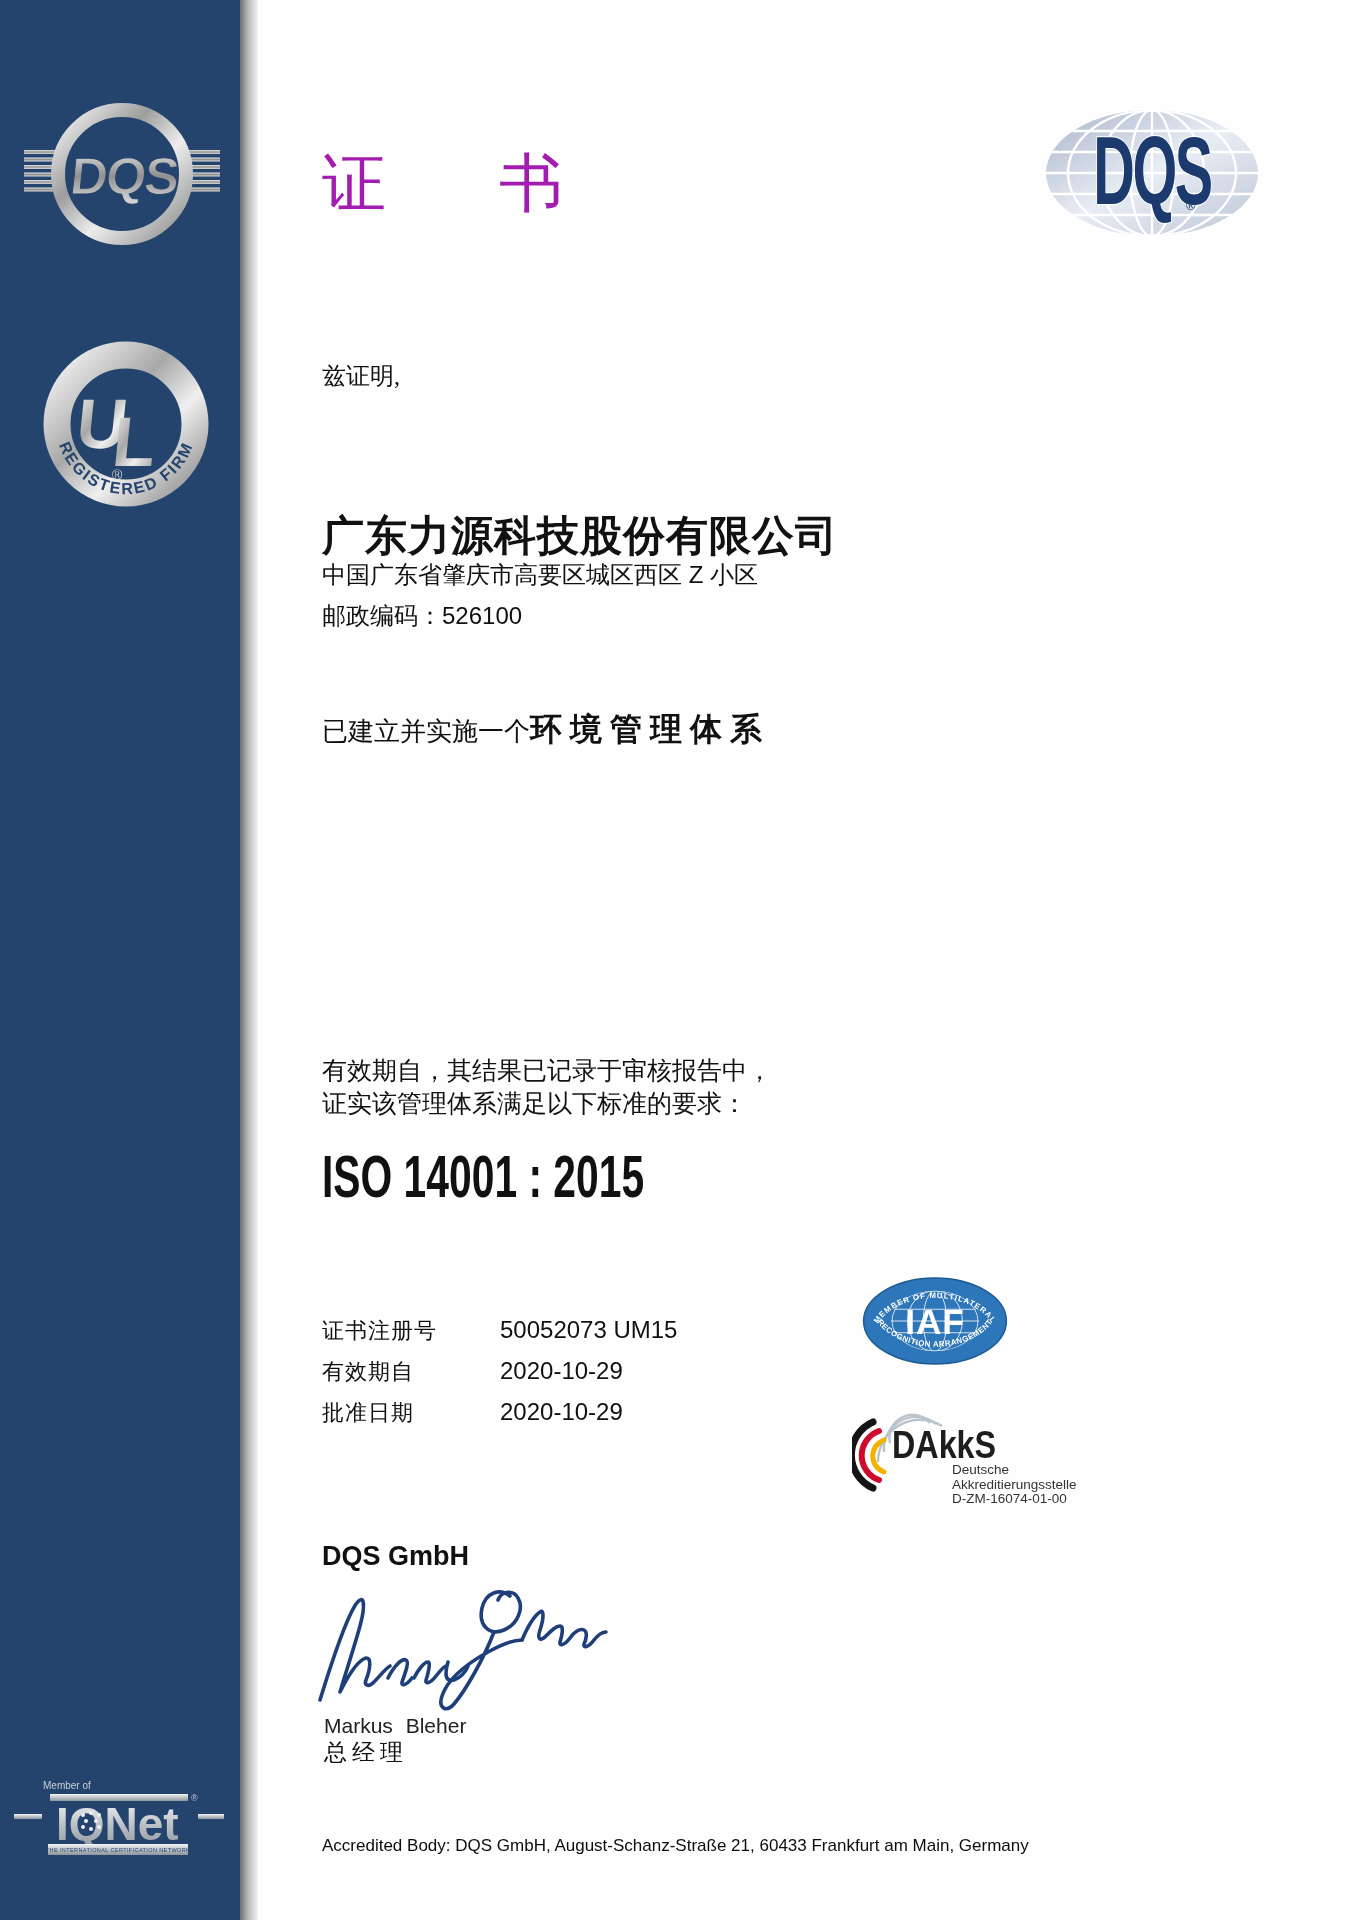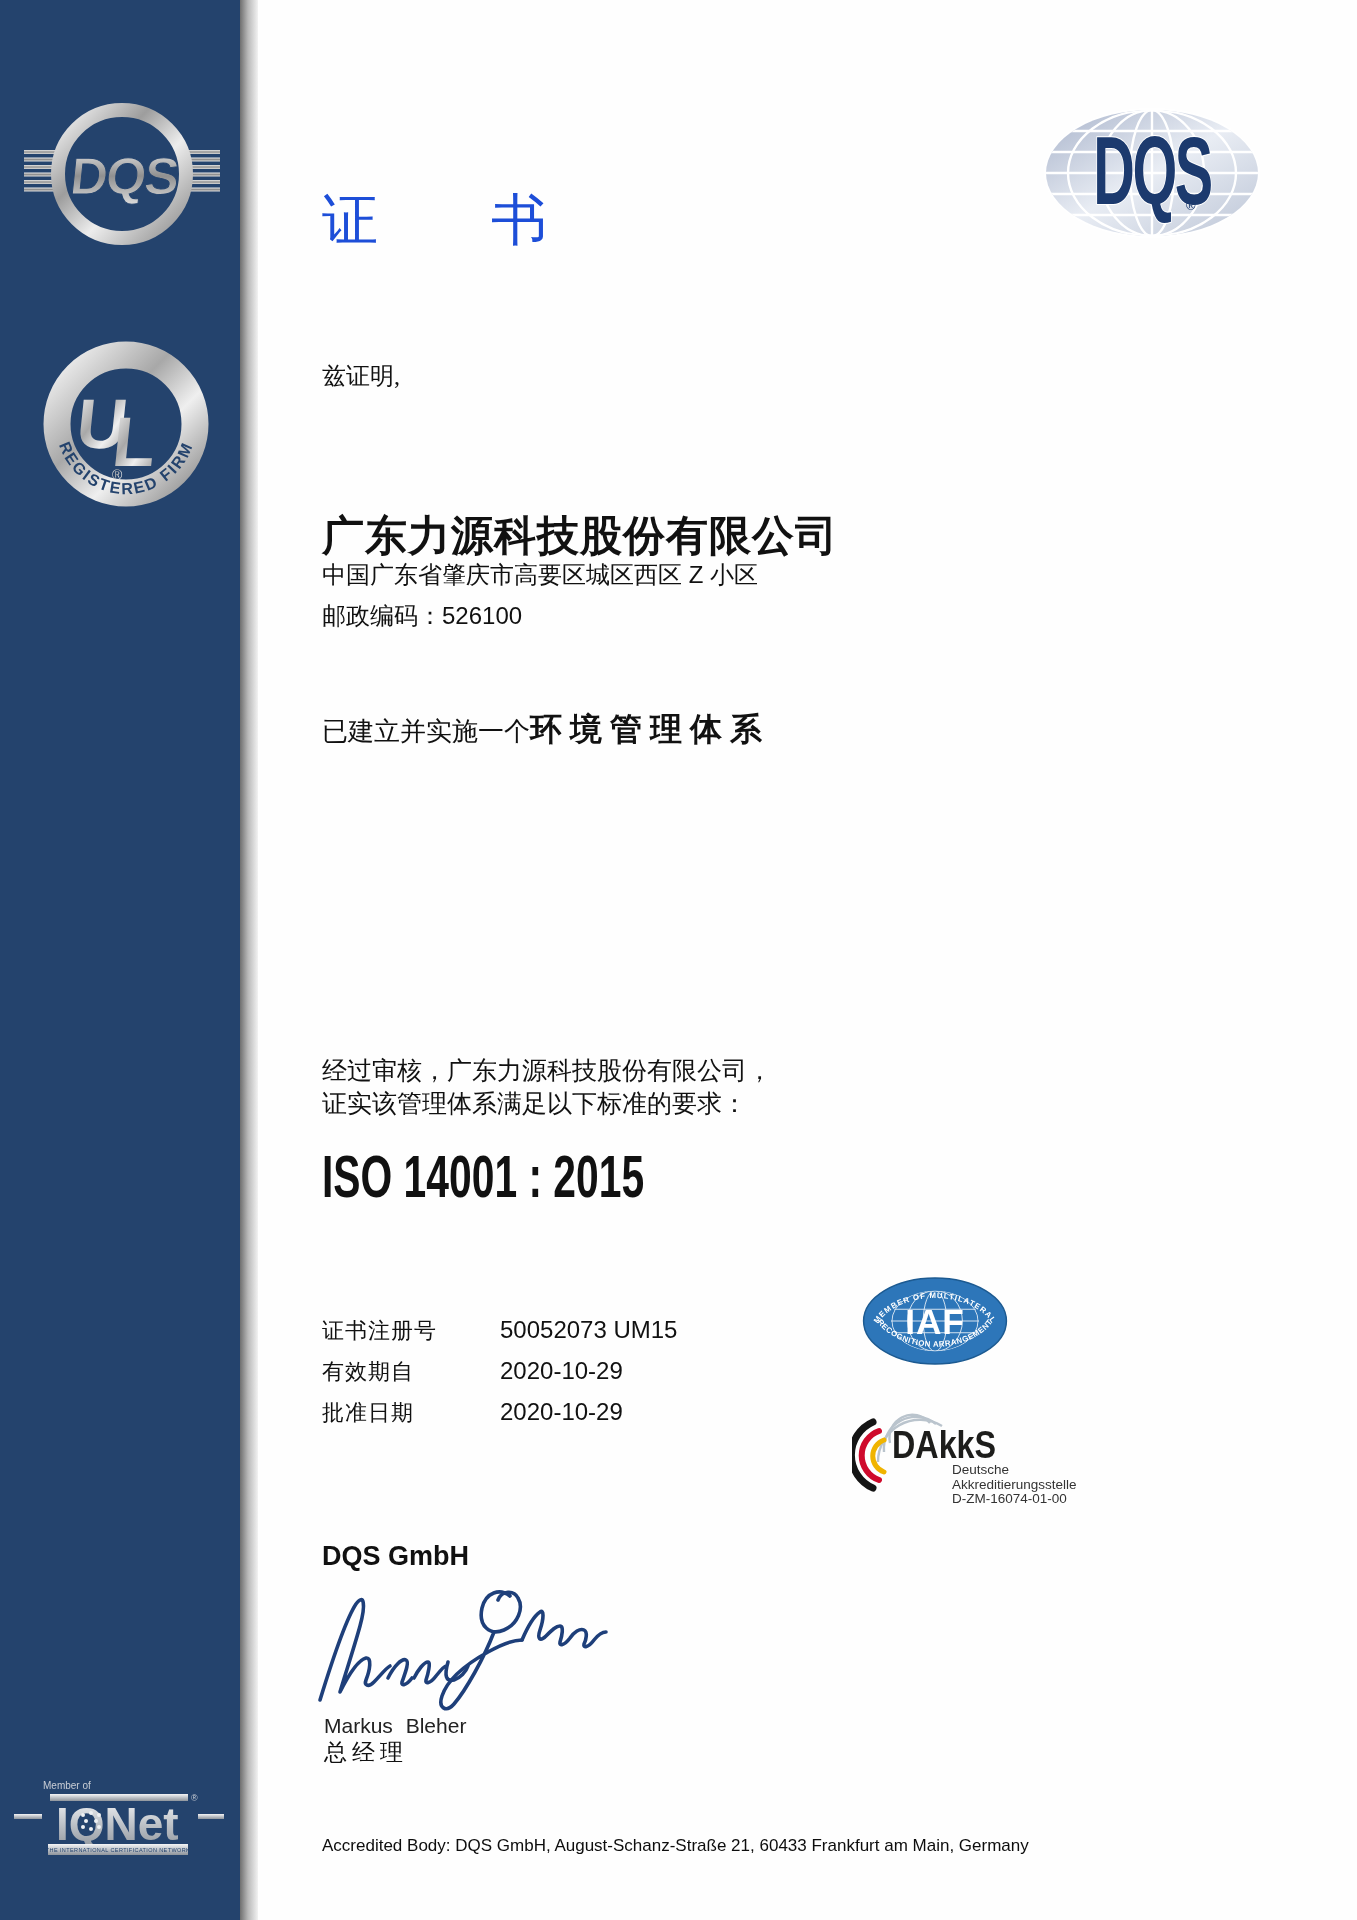--- a/index.html
+++ b/index.html
@@ -4,21 +4,21 @@
 <style>
   html,body{margin:0;padding:0;background:#e8e8e8;}
   #page{position:relative;width:1357px;height:1920px;background:#fefefe;overflow:hidden;
         font-family:"Liberation Sans",sans-serif;color:#111;}
   .abs{position:absolute;}
   
   #band{left:0;top:0;width:240px;height:1920px;background:#24436d;}
   #band-edge{left:240px;top:0;width:18px;height:1920px;
              background:linear-gradient(90deg,#6f6f6f 0%,#b9b9b9 45%,#f2f2f2 100%);}
   
-  #title{left:322px;top:138px;font-family:"Liberation Serif",serif;font-size:56px;line-height:92px;color:#1d4ed8;white-space:nowrap;margin-top:36px;}
+  #title{left:322px;top:138px;font-family:"Liberation Serif",serif;font-size:64px;line-height:92px;color:#a21caf;white-space:nowrap;}
   #title .t2{margin-left:113px;}
   
   .serif{font-family:"Liberation Serif",serif;}
   #intro{left:322px;top:360px;font-size:24px;}
   #company-name{left:322px;top:508px;font-size:42px;font-weight:bold;letter-spacing:1px;white-space:nowrap;}
   #company-address{left:322px;top:559px;font-size:24px;white-space:nowrap;}
   #company-postal{left:322px;top:600px;font-size:24px;white-space:nowrap;}
   #statement{left:322px;top:708px;font-size:26px;white-space:nowrap;}
   #statement .sys{font-family:"Liberation Sans",sans-serif;font-weight:bold;font-size:32px;letter-spacing:8px;}
   #scope{left:322px;top:882px;font-size:26px;line-height:35px;}
@@ -184,21 +184,21 @@
   <div id="company-name" class="abs">广东力源科技股份有限公司</div>
   <div id="company-address" class="abs">中国广东省肇庆市高要区城区西区 Z 小区</div>
   <div id="company-postal" class="abs">邮政编码：526100</div>
 
   <div id="statement" class="abs serif">
     <span>已建立并实施一个</span><span class="sys">环境管理体系</span>
   </div>
 
 
   <div id="audit" class="abs serif">
-    <div>经过审核，广东力源科技股份有限公司，</div>
+    <div>有效期自，其结果已记录于审核报告中，</div>
     <div>证实该管理体系满足以下标准的要求：</div>
   </div>
 
   <div id="standard" class="abs">ISO 14001 : 2015</div>
 
   <div id="details" class="abs">
     <div class="drow">
       <div class="dlabel">证书注册号</div>
       <div class="dvalue">50052073 UM15</div>
     </div>

